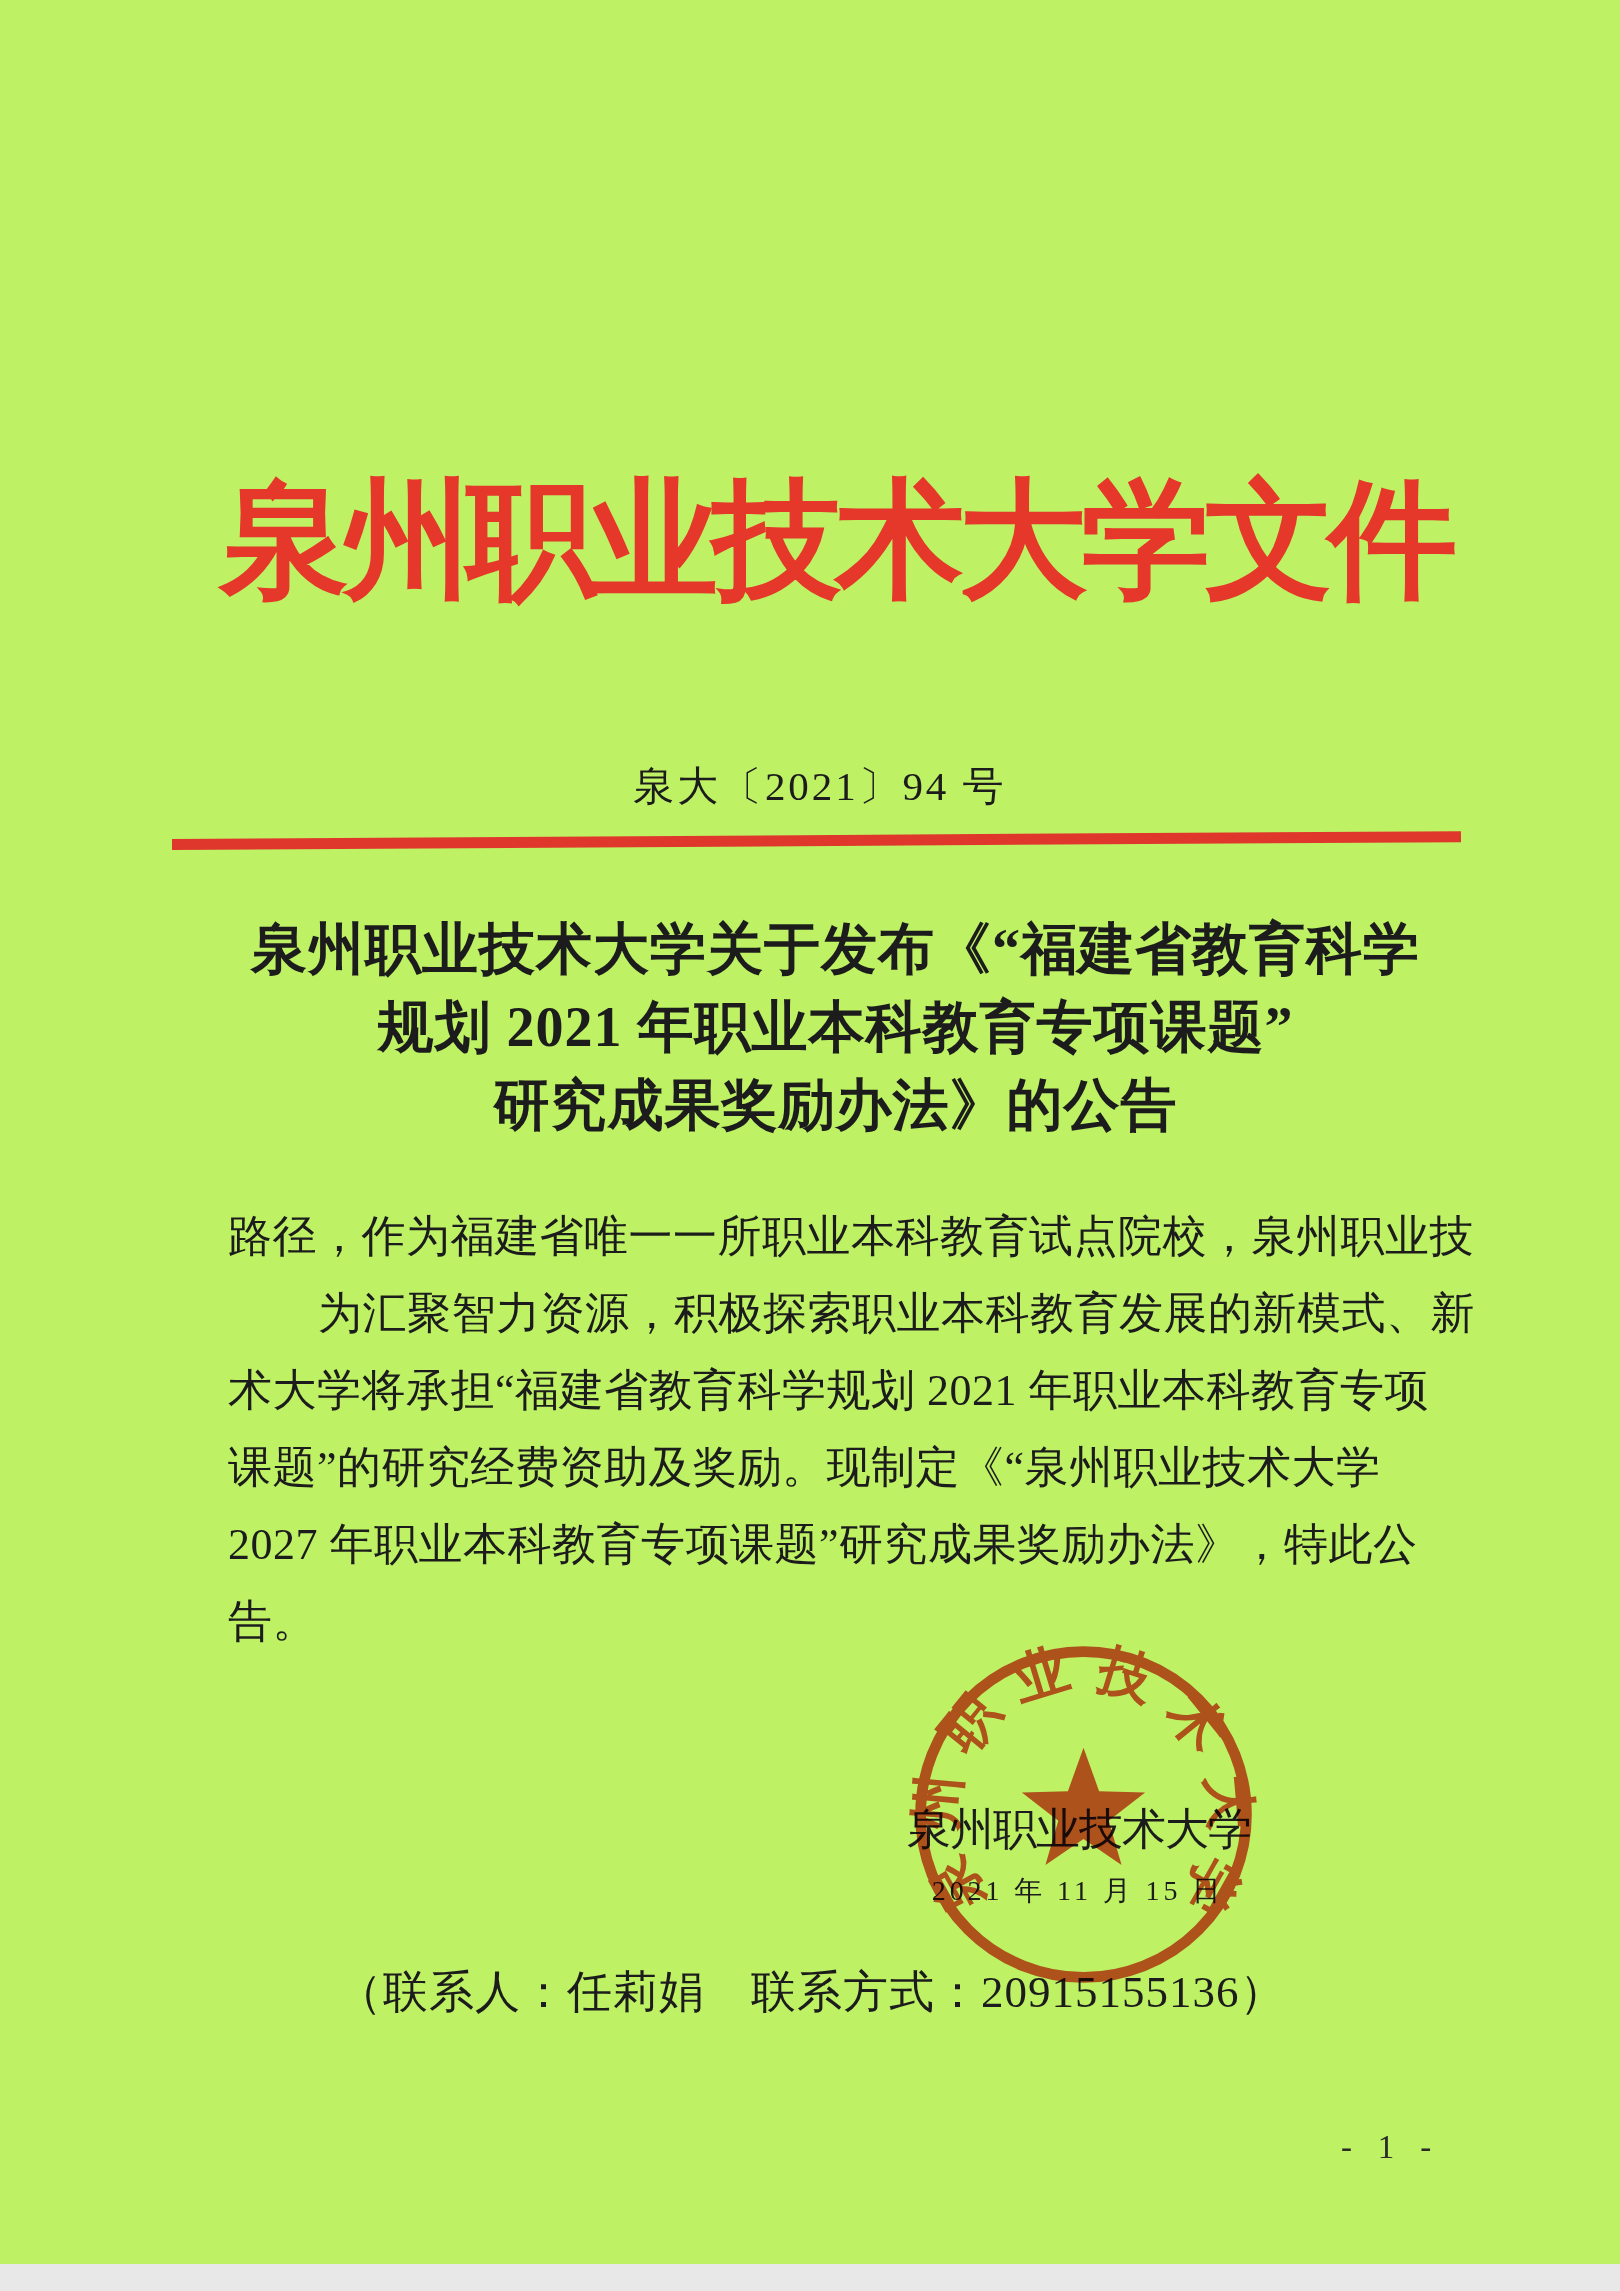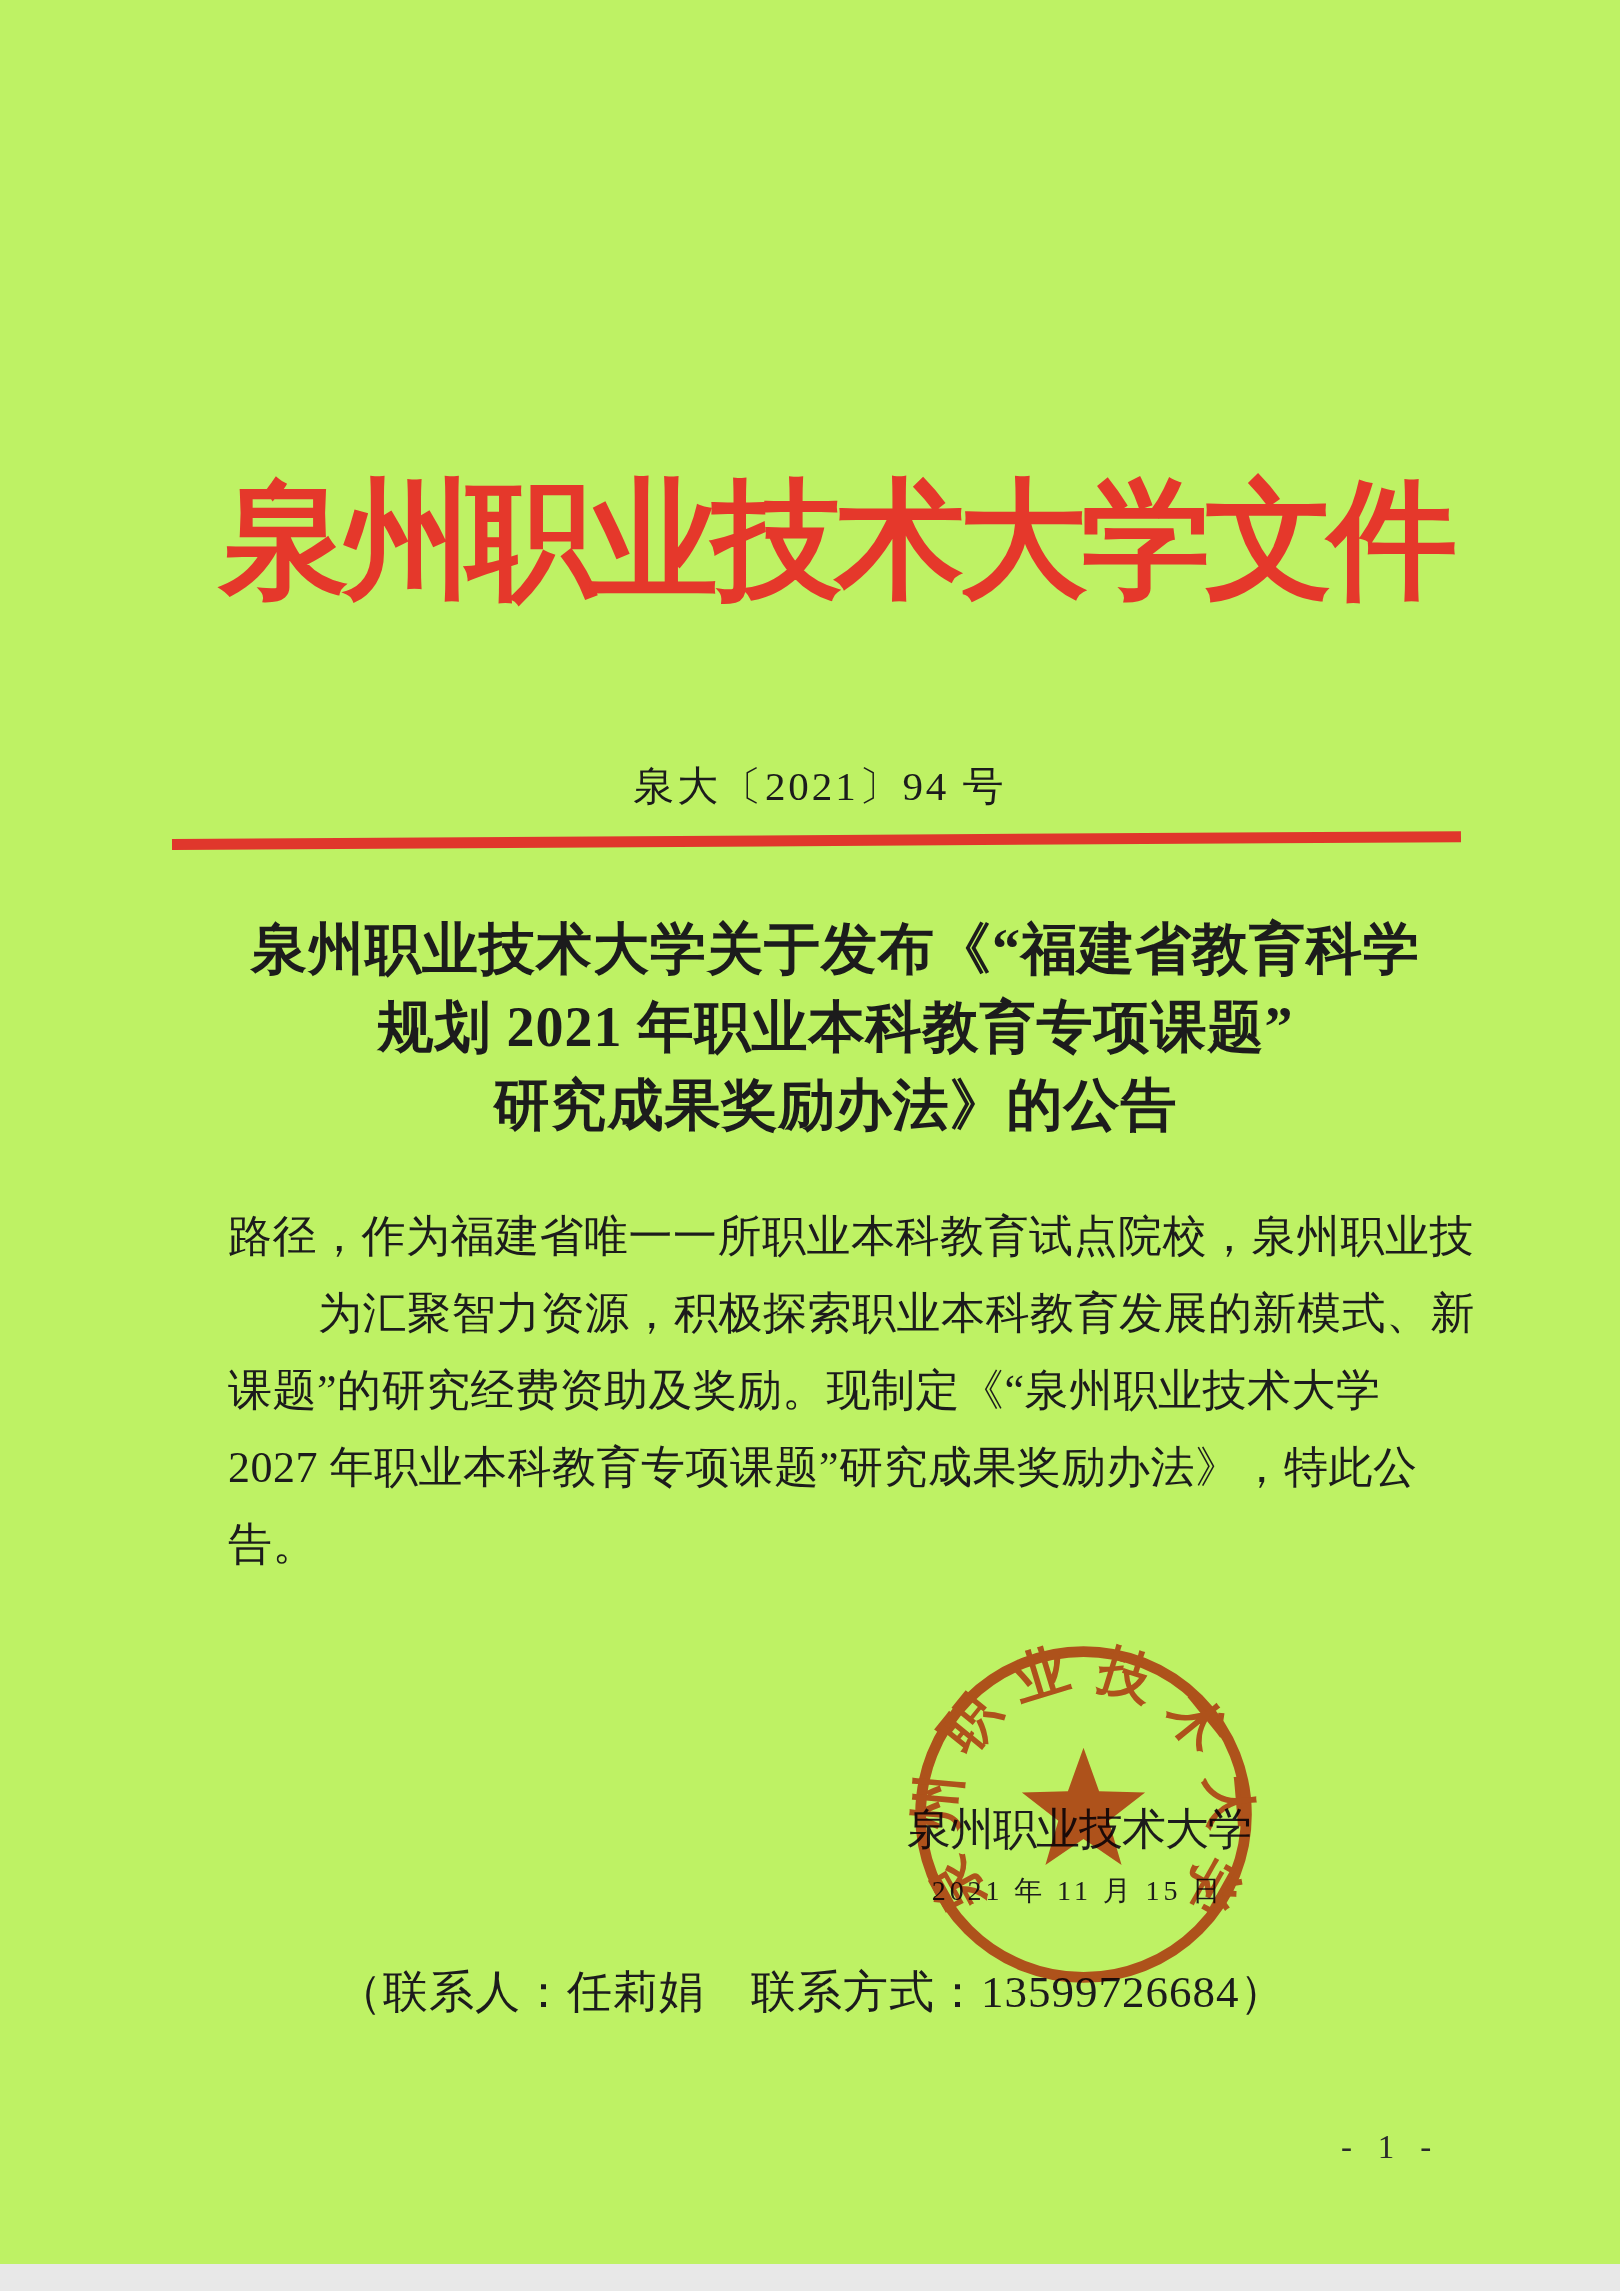--- a/index.html
+++ b/index.html
@@ -98,30 +98,31 @@
 
   <div class="notice-title">
     <div>泉州职业技术大学关于发布《“福建省教育科学</div>
     <div>规划 2021 年职业本科教育专项课题”</div>
     <div>研究成果奖励办法》的公告</div>
   </div>
 
   <div class="body-block">
     <div class="line">路径，作为福建省唯一一所职业本科教育试点院校，泉州职业技</div>
     <div class="line indent">为汇聚智力资源，积极探索职业本科教育发展的新模式、新</div>
+    <div class="line">术大学将承担“福建省教育科学规划 2021 年职业本科教育专项</div>
     <div class="line">课题”的研究经费资助及奖励。现制定《“泉州职业技术大学</div>
     <div class="line">2027 年职业本科教育专项课题”研究成果奖励办法》，特此公</div>
     <div class="line">告。</div>
   </div>
 
   <div class="sig-org">泉州职业技术大学</div>
 
   <div class="sig-date">2021 年 11 月 15 日</div>
 
-  <div class="contact-line">（联系人：任莉娟　联系方式：13599726684）</div>
+  <div class="contact-line">（联系人：任莉娟　联系方式：20915155136）</div>
 
   <svg class="seal" viewBox="0 0 376 376">
     <circle cx="188" cy="188" r="166" fill="none" stroke="#e8432e" stroke-width="11"></circle>
     <polygon fill="#e8432e" points="188,120 203.9,164.2 250.8,165.6 213.7,194.3 226.8,239.4 188,213 149.2,239.4 162.3,194.3 125.2,165.6 172.1,164.2"></polygon>
     <path id="seal-arc" d="M 101,284.6 A 130,130 0 1 1 275,284.6" fill="none"></path>
     <text font-size="56" fill="#e8432e">
       <textPath href="#seal-arc" startOffset="15" textLength="596" lengthAdjust="spacing">泉州职业技术大学</textPath>
     </text>
   </svg>
 

